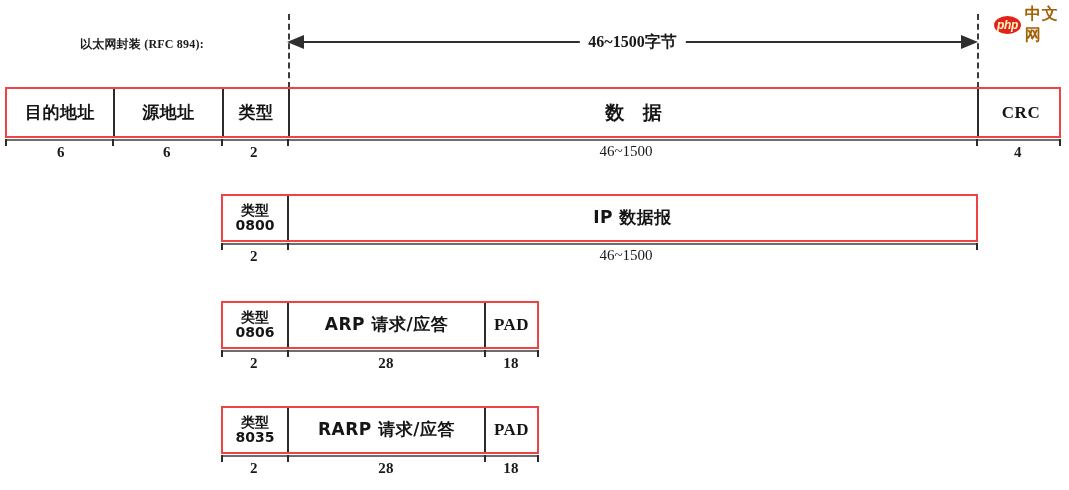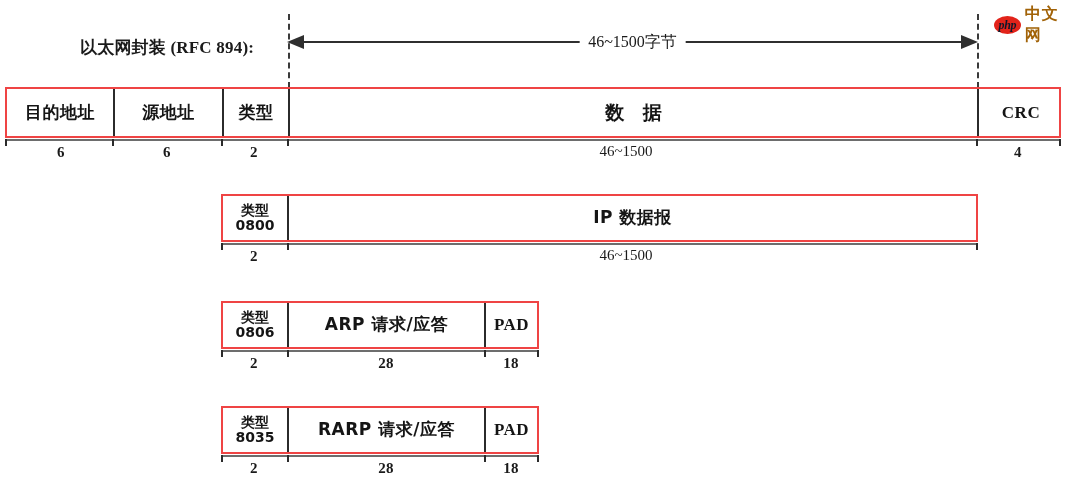--- a/index.html
+++ b/index.html
@@ -95,21 +95,21 @@
   }
   .baseline {
     position: absolute;
     height: 2px;
     background: #6d6d6d;
   }
 
   
   .title-label {
     position: absolute;
-    font-size: 17px;
+    font-size: 12px;
     font-weight: 700;
     white-space: nowrap;
     letter-spacing: 0.2px;
   }
 
   
   .dash-line {
     position: absolute;
     width: 0;
     border-left: 2px dashed #3a3a3a;
@@ -135,38 +135,38 @@
   .dim-arrow-l { left: 0; border-right: 17px solid #2f2f2f; }
   .dim-arrow-r { right: 0; border-left: 17px solid #2f2f2f; }
   .dim-text {
     position: absolute;
     top: 50%;
     left: 50%;
     transform: translate(-50%, -50%);
     background: #ffffff;
     padding: 0 9px;
     font-size: 16px;
-    font-weight: 400;
+    font-weight: 700;
     white-space: nowrap;
   }
 
   
   .wm-php {
     position: absolute;
     display: flex;
     align-items: center;
     gap: 4px;
   }
   .wm-php-badge {
     width: 31px;
     height: 18px;
     border-radius: 50%;
     background: #e2231a;
-    color: #0f172a;
-    font-family: Liberation Serif, serif;
+    color: #fef9c3;
+    font-family: Liberation Sans, sans-serif;
     font-size: 12px;
     font-style: italic;
     font-weight: 700;
     display: flex;
     align-items: center;
     justify-content: center;
     letter-spacing: -0.3px;
   }
   .wm-php-text {
     font-family: "DejaVu Sans", "Liberation Sans", sans-serif;

